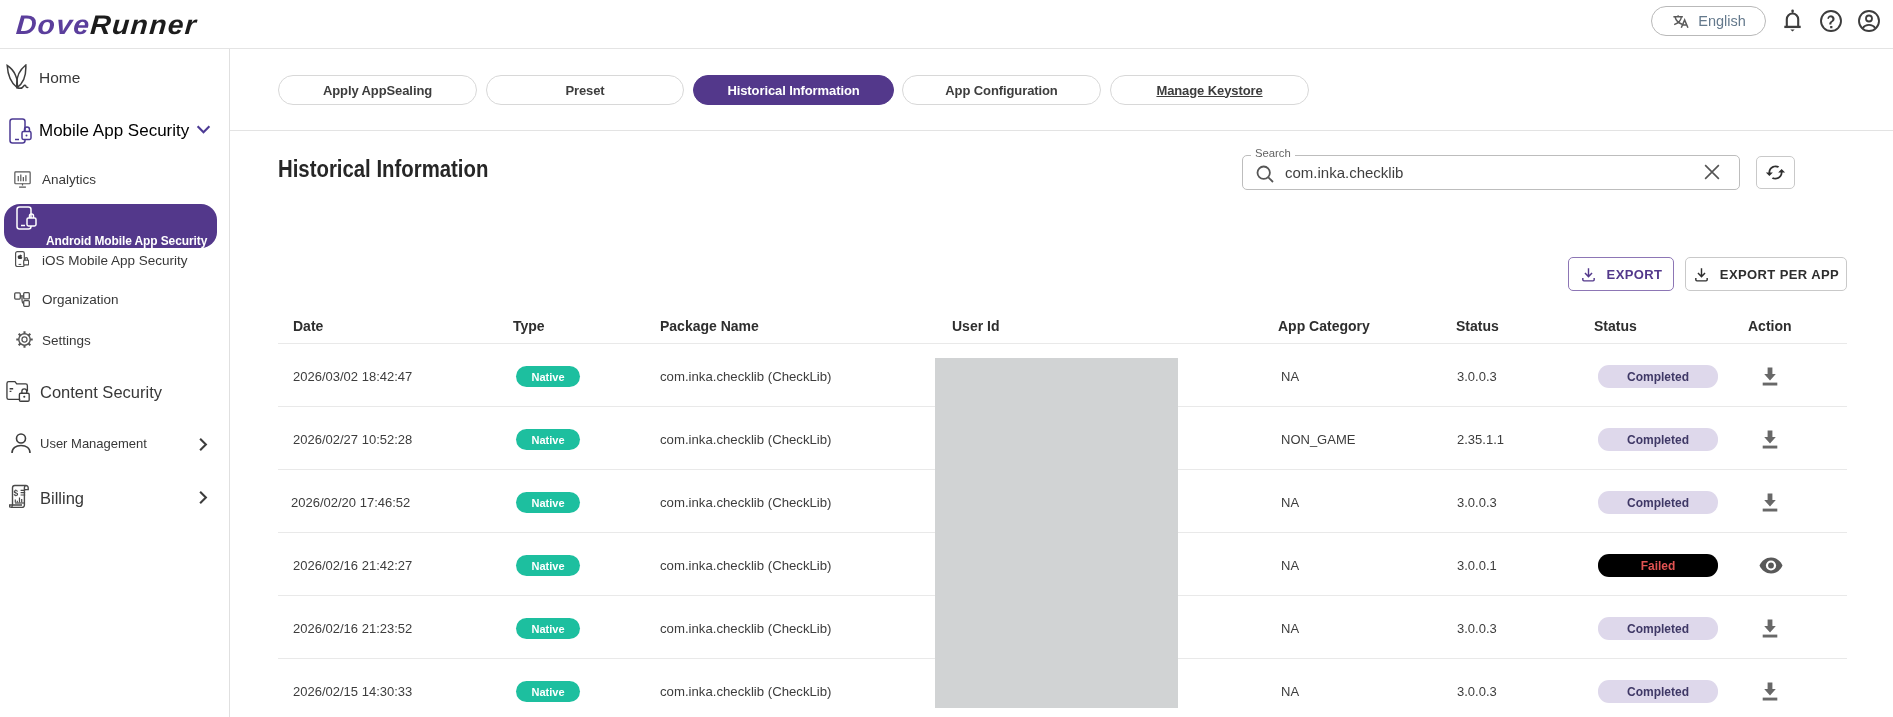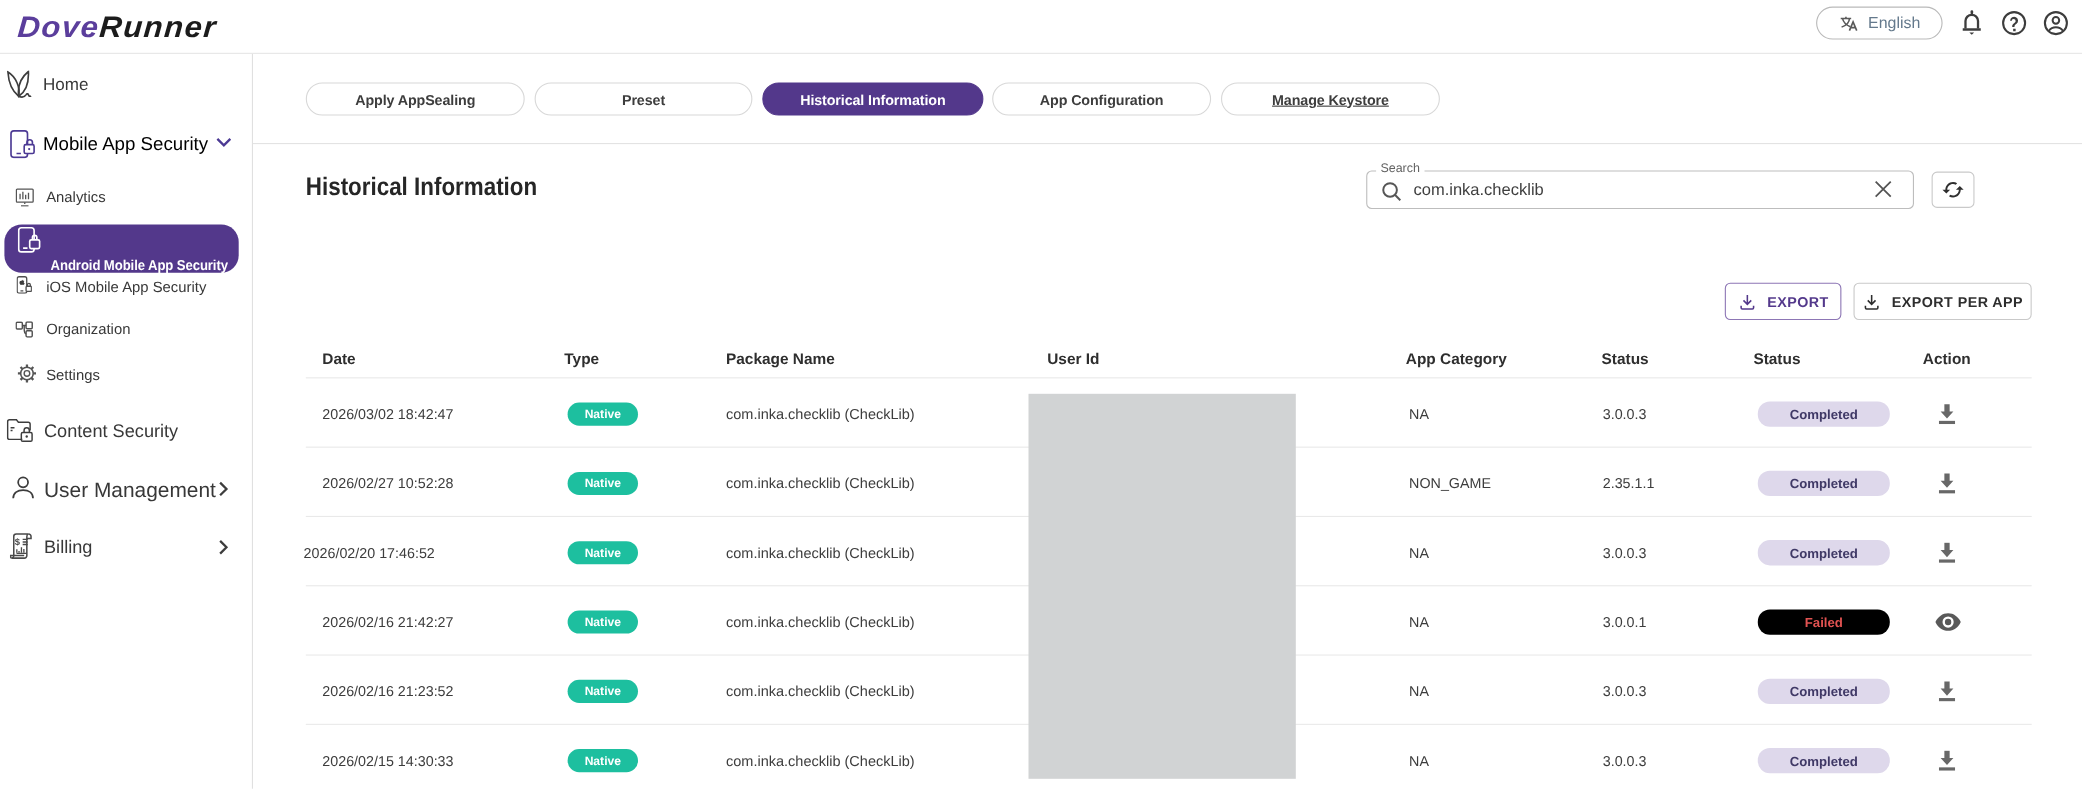--- a/index.html
+++ b/index.html
@@ -105,21 +105,21 @@
 <div class="navitem nav1" style="left:39px; top:69px;">Home</div>
 <div class="navitem" style="left:39px; top:121px; font-size:17px; color:#000000;text-align:right;">Mobile App Security</div>
 <div class="navitem nav2" style="left:42px; top:172px;">Analytics</div>
 <div id="selpill">
     <span>Android Mobile App Security</span>
   </div>
 <div class="navitem nav2" style="left:42px; top:253px;">iOS Mobile App Security</div>
 <div class="navitem nav2" style="left:42px; top:292px;">Organization</div>
 <div class="navitem nav2" style="left:42px; top:333px;">Settings</div>
 <div class="navitem nav1" style="left:40px; top:383px; font-size:16.5px;">Content Security</div>
-<div class="navitem nav1" style="left:40px; top:436px; font-size:19px;">User Management</div>
+<div class="navitem nav1" style="left:40px; top:436px; font-size:13px;">User Management</div>
 <div class="navitem nav1" style="left:40px; top:489px; font-size:16.5px;">Billing</div>
 
 <div id="tabstrip"></div>
 <div class="tab" style="left:278px; width:199px;">Apply AppSealing</div>
 <div class="tab" style="left:486px; width:198px;">Preset</div>
 <div class="tab tabsel" style="left:693px; width:201px;">Historical Information</div>
 <div class="tab" style="left:902px; width:199px;">App Configuration</div>
 <div class="tab" style="left:1110px; width:199px;text-decoration:underline;">Manage Keystore</div>
 
 <div id="title">Historical Information</div>
@@ -185,21 +185,21 @@
 <div class="cell" style="left:293px; top:432px;">2026/02/27 10:52:28</div>
 <div class="pill native" style="top:429px;">Native</div>
 <div class="cell" style="left:660px; top:432px; font-size:13.2px;">com.inka.checklib (CheckLib)</div>
 <div class="cell" style="left:1281px; top:432px;">NON_GAME</div>
 <div class="cell" style="left:1457px; top:432px;">2.35.1.1</div>
 <div class="pill status completed" style="top:428px;">Completed</div>
 <div class="actionic" style="top:430px;"><svg width="16" height="19" viewBox="0 0 16 19" fill="#686868">
       <path d="M8 13.5 L2.2 7 H5.6 V0.5 h4.8 V7 h3.4 Z"></path>
       <rect x="0.7" y="15.6" width="14.6" height="2.9"></rect>
     </svg></div>
-<div class="cell" style="left:276px; top:495px;">2026/02/20 17:46:52</div>
+<div class="cell" style="left:291px; top:495px;">2026/02/20 17:46:52</div>
 <div class="pill native" style="top:492px;">Native</div>
 <div class="cell" style="left:660px; top:495px; font-size:13.2px;">com.inka.checklib (CheckLib)</div>
 <div class="cell" style="left:1281px; top:495px;">NA</div>
 <div class="cell" style="left:1457px; top:495px;">3.0.0.3</div>
 <div class="pill status completed" style="top:491px;">Completed</div>
 <div class="actionic" style="top:493px;"><svg width="16" height="19" viewBox="0 0 16 19" fill="#686868">
       <path d="M8 13.5 L2.2 7 H5.6 V0.5 h4.8 V7 h3.4 Z"></path>
       <rect x="0.7" y="15.6" width="14.6" height="2.9"></rect>
     </svg></div>
 <div class="cell" style="left:293px; top:558px;">2026/02/16 21:42:27</div>

